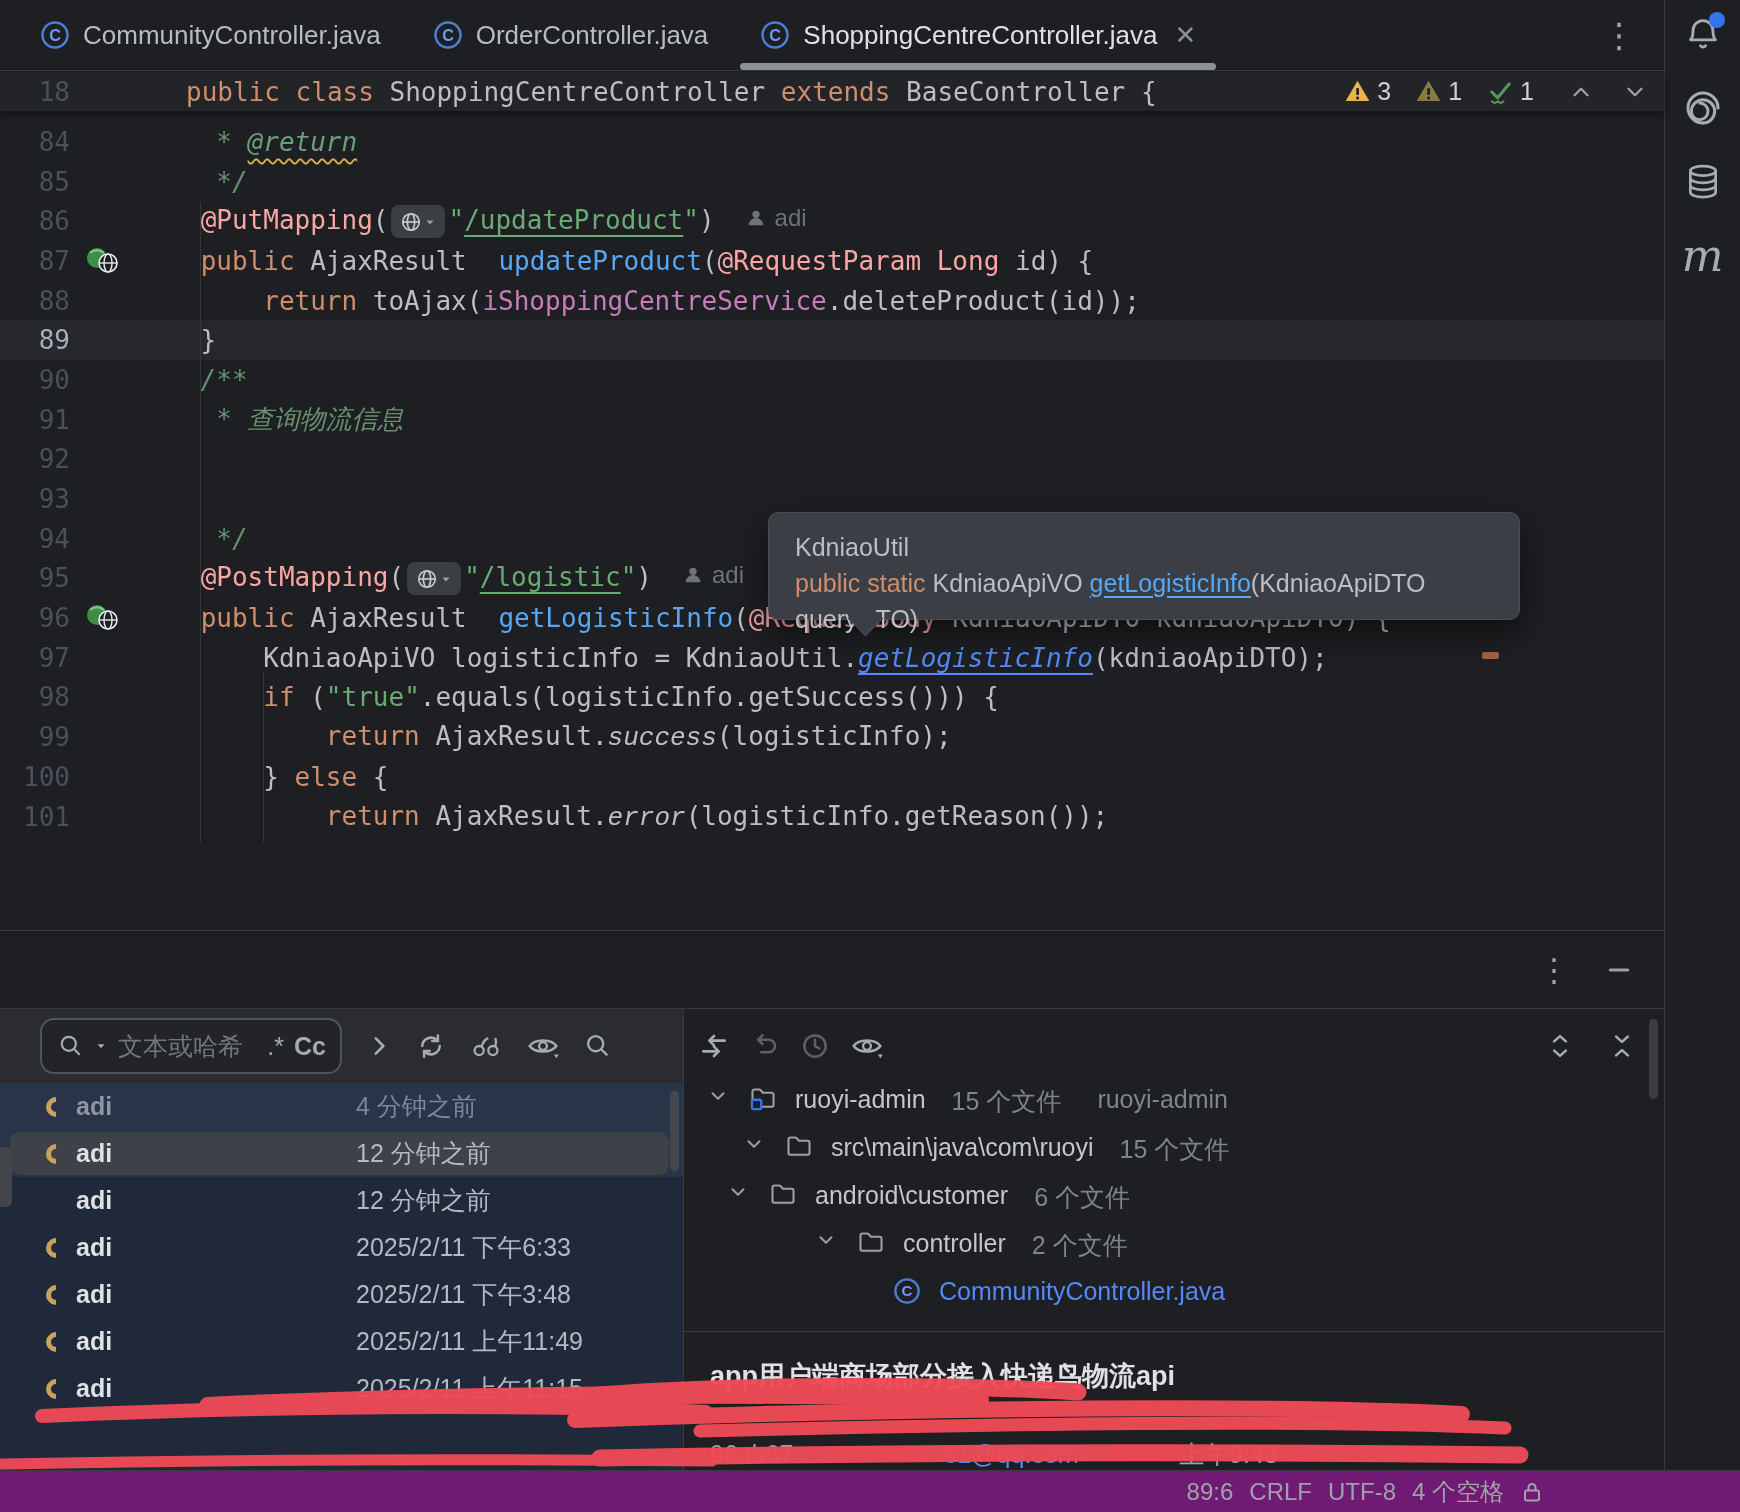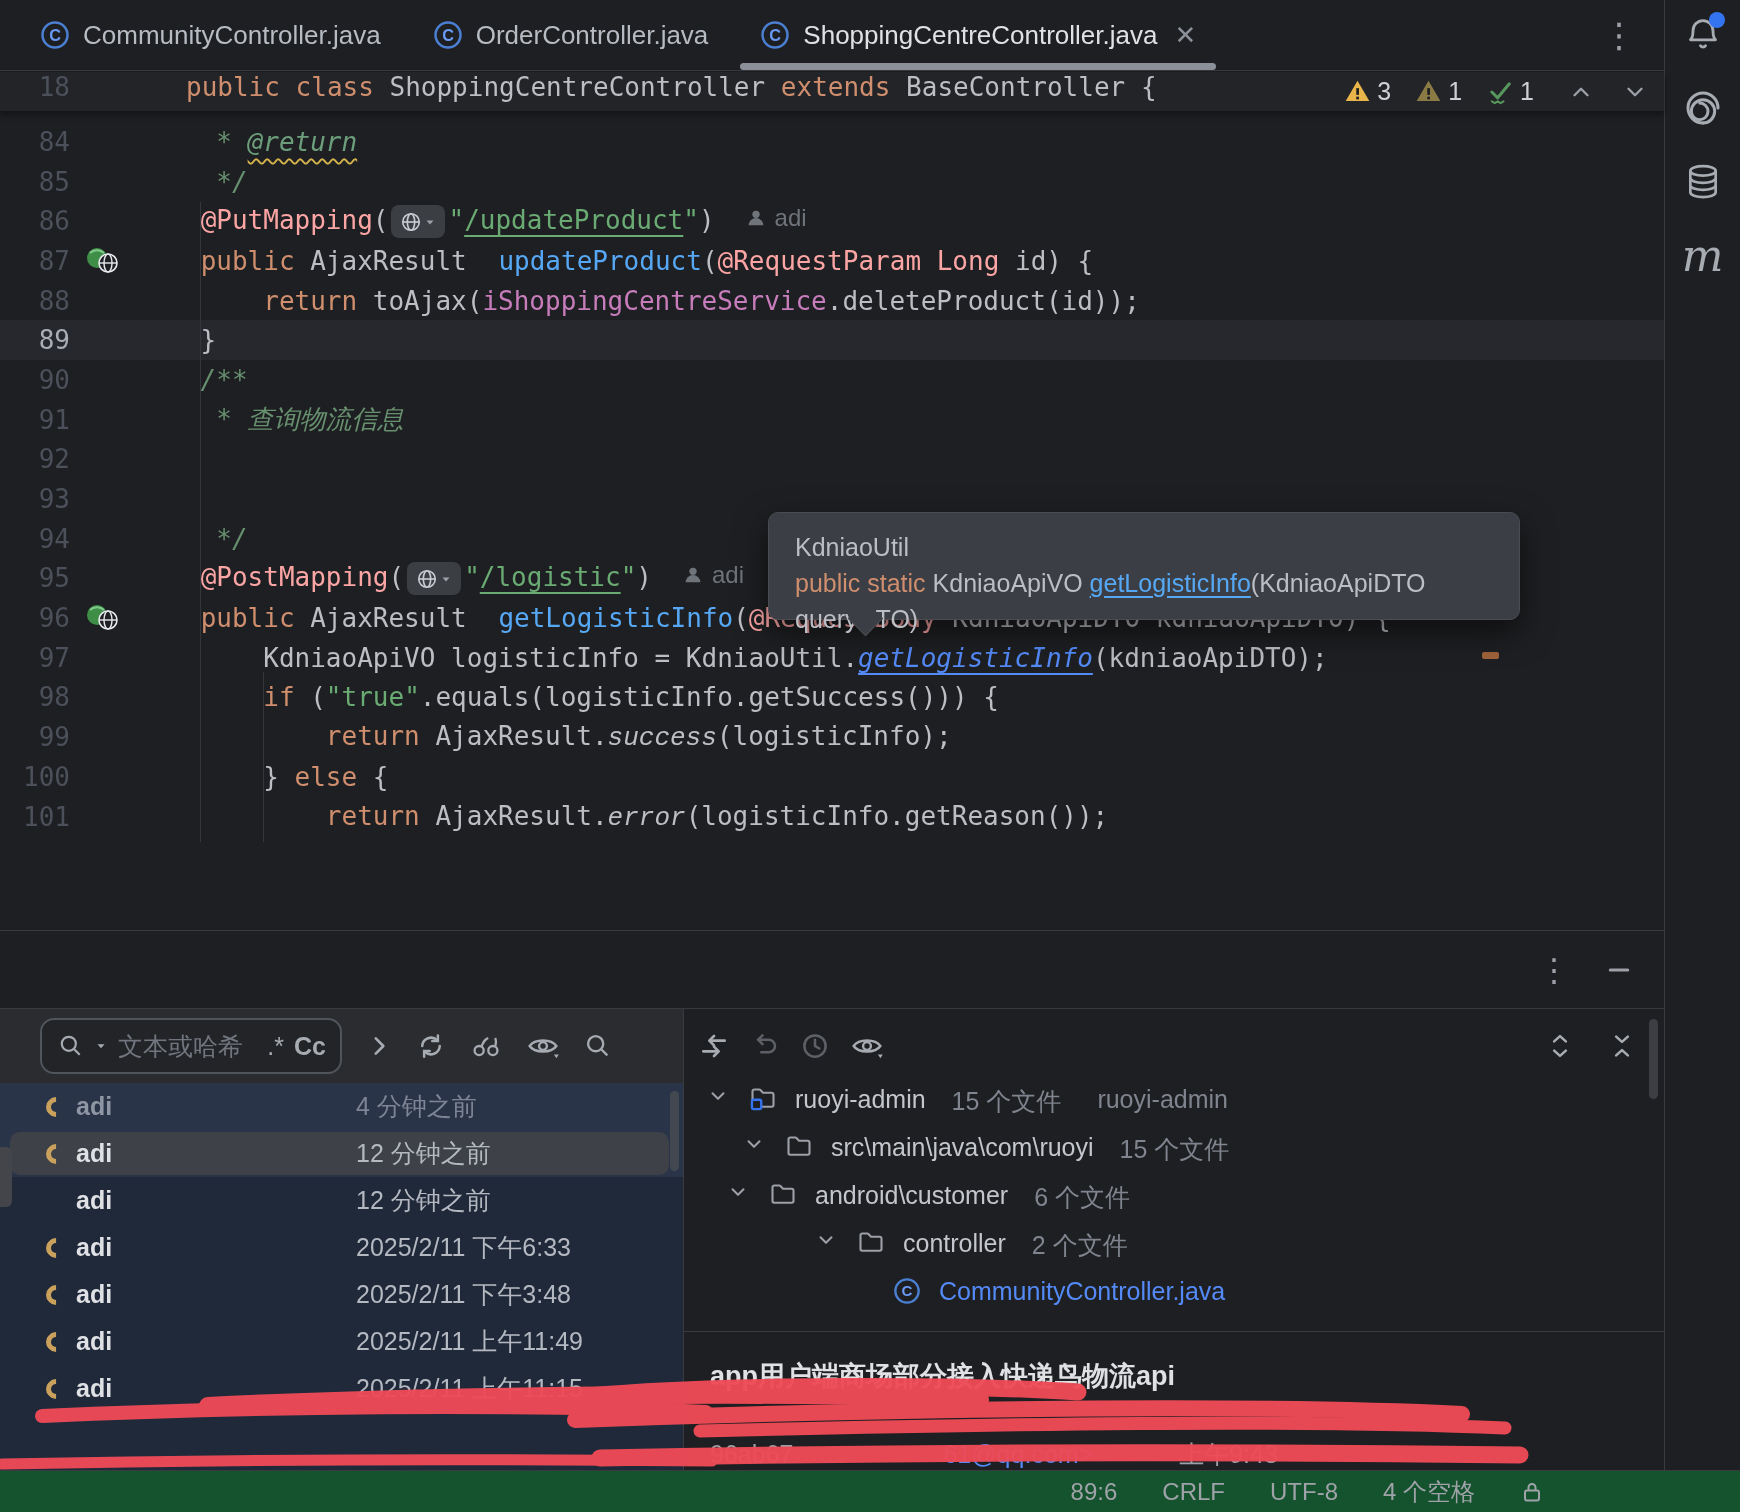--- a/index.html
+++ b/index.html
@@ -18,21 +18,21 @@
   
   .stripe{position:absolute;left:1664px;top:0;width:76px;height:1470px;border-left:1px solid #393b40;
     display:flex;flex-direction:column;align-items:center;gap:30px;padding-top:12px;box-sizing:border-box;}
   .stripe .sicon{width:44px;height:44px;position:relative;color:#a7abb2;display:flex;align-items:center;justify-content:center;}
   .stripe .badge{position:absolute;right:0;top:0;width:16px;height:16px;border-radius:50%;background:#3574f0;}
   .mvn{font-family:"DejaVu Serif",serif;font-style:italic;font-size:44px;color:#a7abb2;line-height:1;}
   
   .editor{position:absolute;left:0;top:72px;width:1664px;height:858px;background:#1e1f22;}
   .mono{font-family:"DejaVu Sans Mono",monospace;}
   .sticky{position:relative;height:39px;background:#232428;border-bottom:1px solid #141517;
-    box-shadow:0 3px 6px rgba(0,0,0,.35);display:flex;align-items:flex-start;z-index:5;gap:24px;}
+    box-shadow:0 3px 6px rgba(0,0,0,.35);display:flex;align-items:center;z-index:5;gap:24px;}
   .gnum{width:70px;flex:0 0 auto;text-align:right;color:#4b505a;font-size:26px;
     font-family:"DejaVu Sans Mono",monospace;}
   .gico{width:68px;flex:0 0 auto;position:relative;height:100%;}
   .ctext{font-size:26px;white-space:pre;font-family:"DejaVu Sans Mono",monospace;}
   .code{position:relative;padding-top:10px;}
   .cline{display:flex;align-items:center;height:39.7px;position:relative;}
   .cline.cur{background:#26282e;}
   .cline.cur .gnum{color:#a9adb5;}
   .kw{color:#cf8e6d;} .def{color:#bcbec4;} .mth{color:#56a8f5;margin-left:16px;} .ann{color:#fca5a5;}
   .str{color:#6aab73;} .fld{color:#c77dbb;}
@@ -95,22 +95,22 @@
   .trow .extra{color:#7f848e;margin-left:18px;}
   .trow .blue{color:#548af7;}
   .tdivider{height:1px;background:#393b40;margin-top:6px;}
   .details{padding:26px 0 0 26px;position:relative;}
   .cmsg{font-size:27px;font-weight:bold;color:#dfe1e5;}
   .chash{position:absolute;top:106px;left:26px;display:flex;align-items:center;font-size:25px;color:#9da0a8;white-space:pre;}
   .chash .mail{color:#548af7;}
   .rscroll{position:absolute;right:6px;top:10px;width:9px;height:80px;border-radius:5px;background:#3c3e43;}
   
   .statusbar{position:absolute;left:0;top:1470px;width:1740px;height:42px;border-top:1px solid #393b40;
-    display:flex;align-items:center;justify-content:flex-end;gap:45px;padding-right:196px;box-sizing:border-box;
-    font-size:24px;color:#9fa3a9;background:#14532d;}
+    display:flex;align-items:center;justify-content:flex-end;gap:16px;padding-right:196px;box-sizing:border-box;
+    font-size:24px;color:#9fa3a9;background:#701a75;}
   .edge-handle{position:absolute;left:0;top:1147px;width:12px;height:60px;background:#43454a;border-radius:0 6px 6px 0;z-index:8;}
   .scribble{position:absolute;left:0;top:0;width:1740px;height:1512px;z-index:40;pointer-events:none;}
   svg.ic{display:block;}
 </style>
 </head>
 <body>
 
 <div class="window">
 
   <div class="tabbar" id="tabbar">

